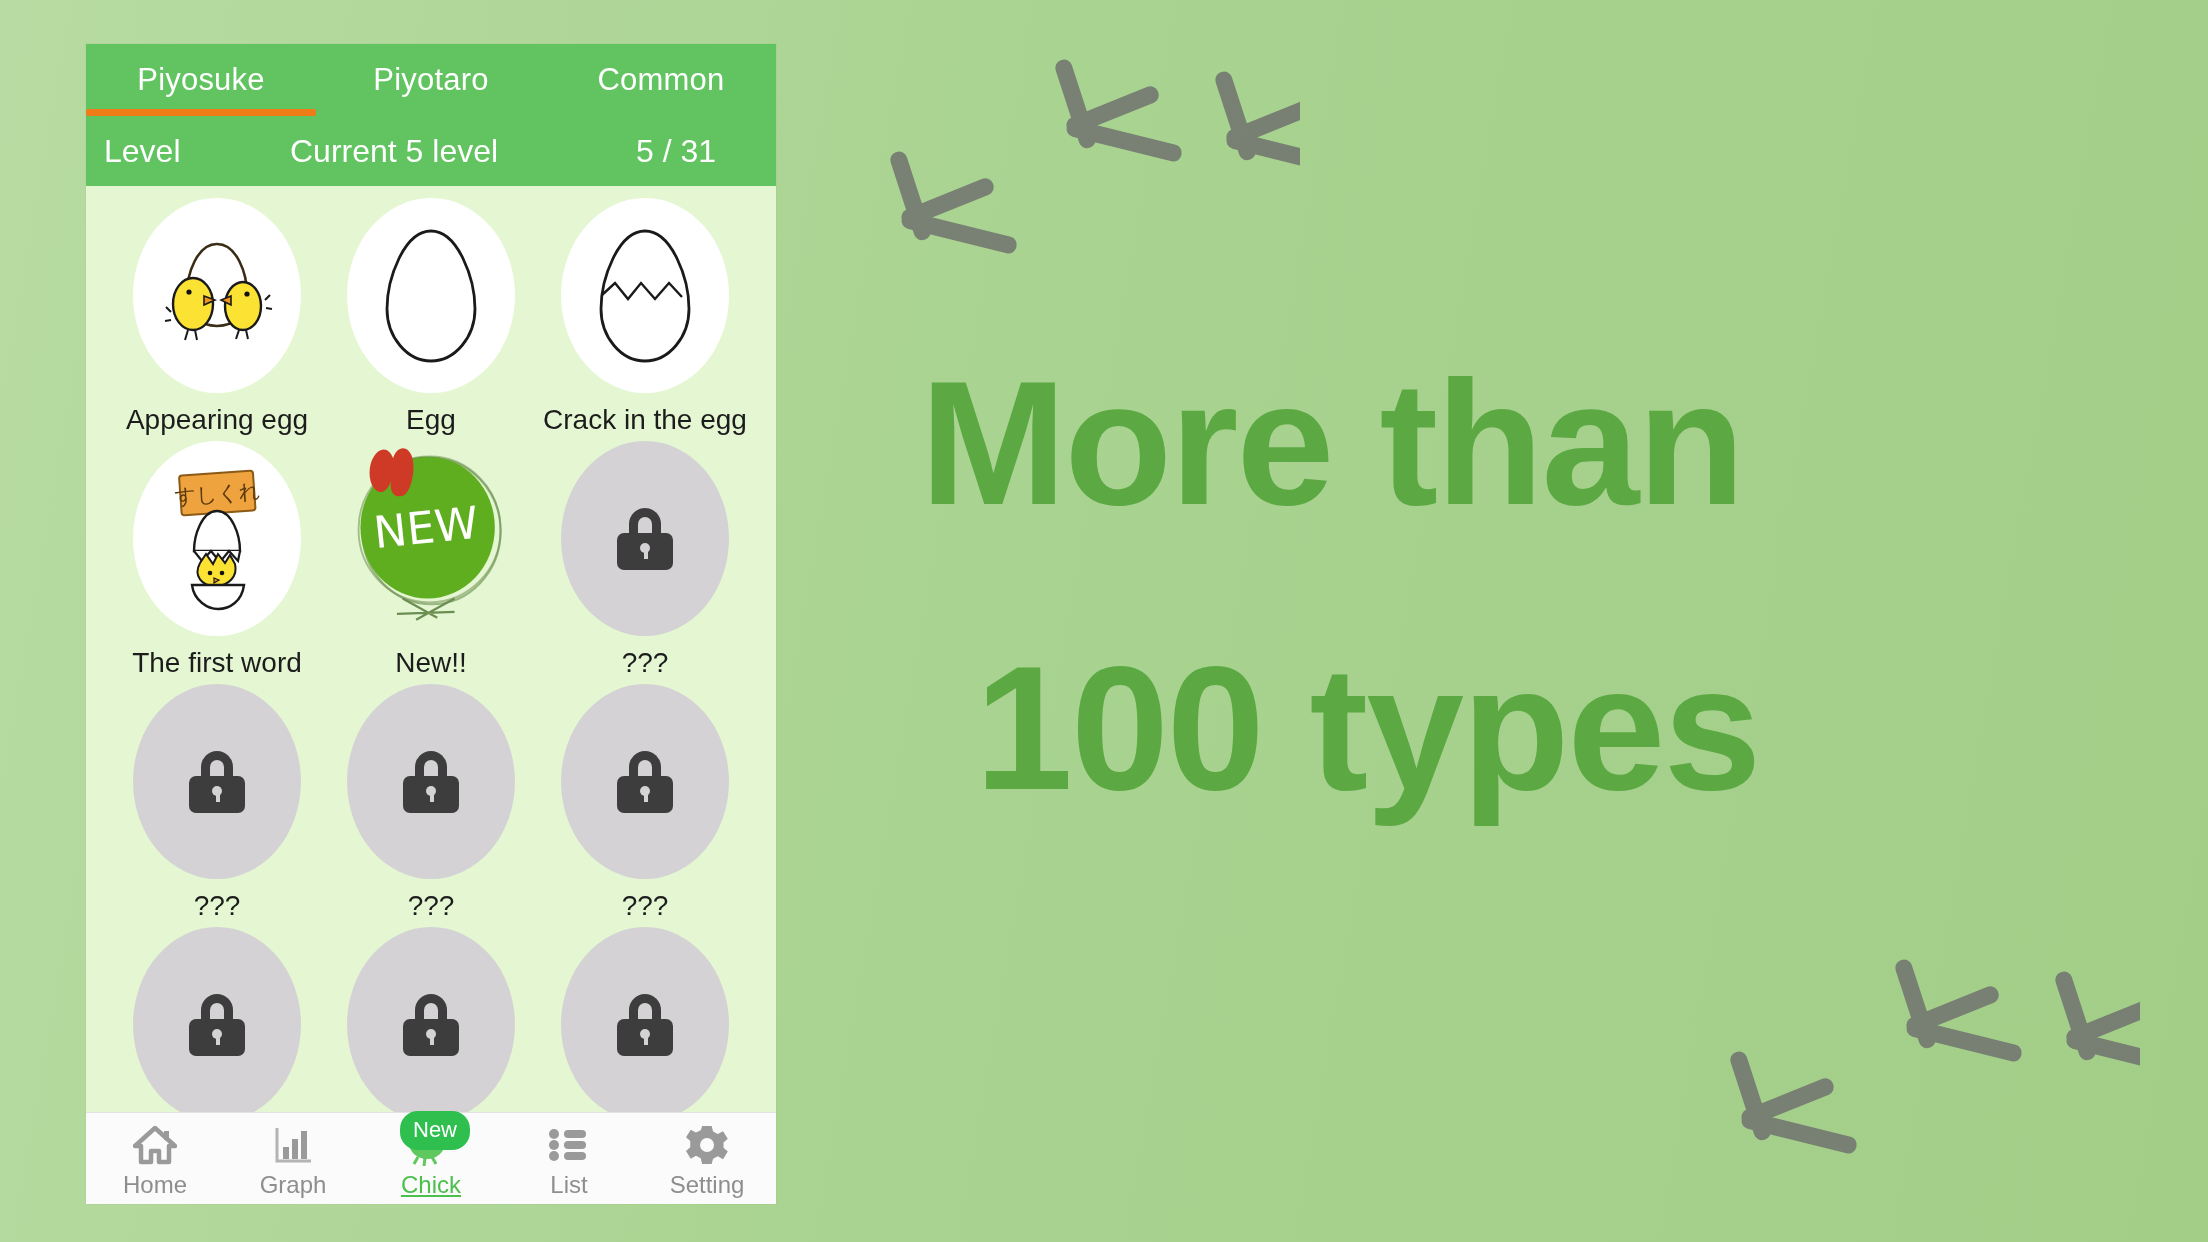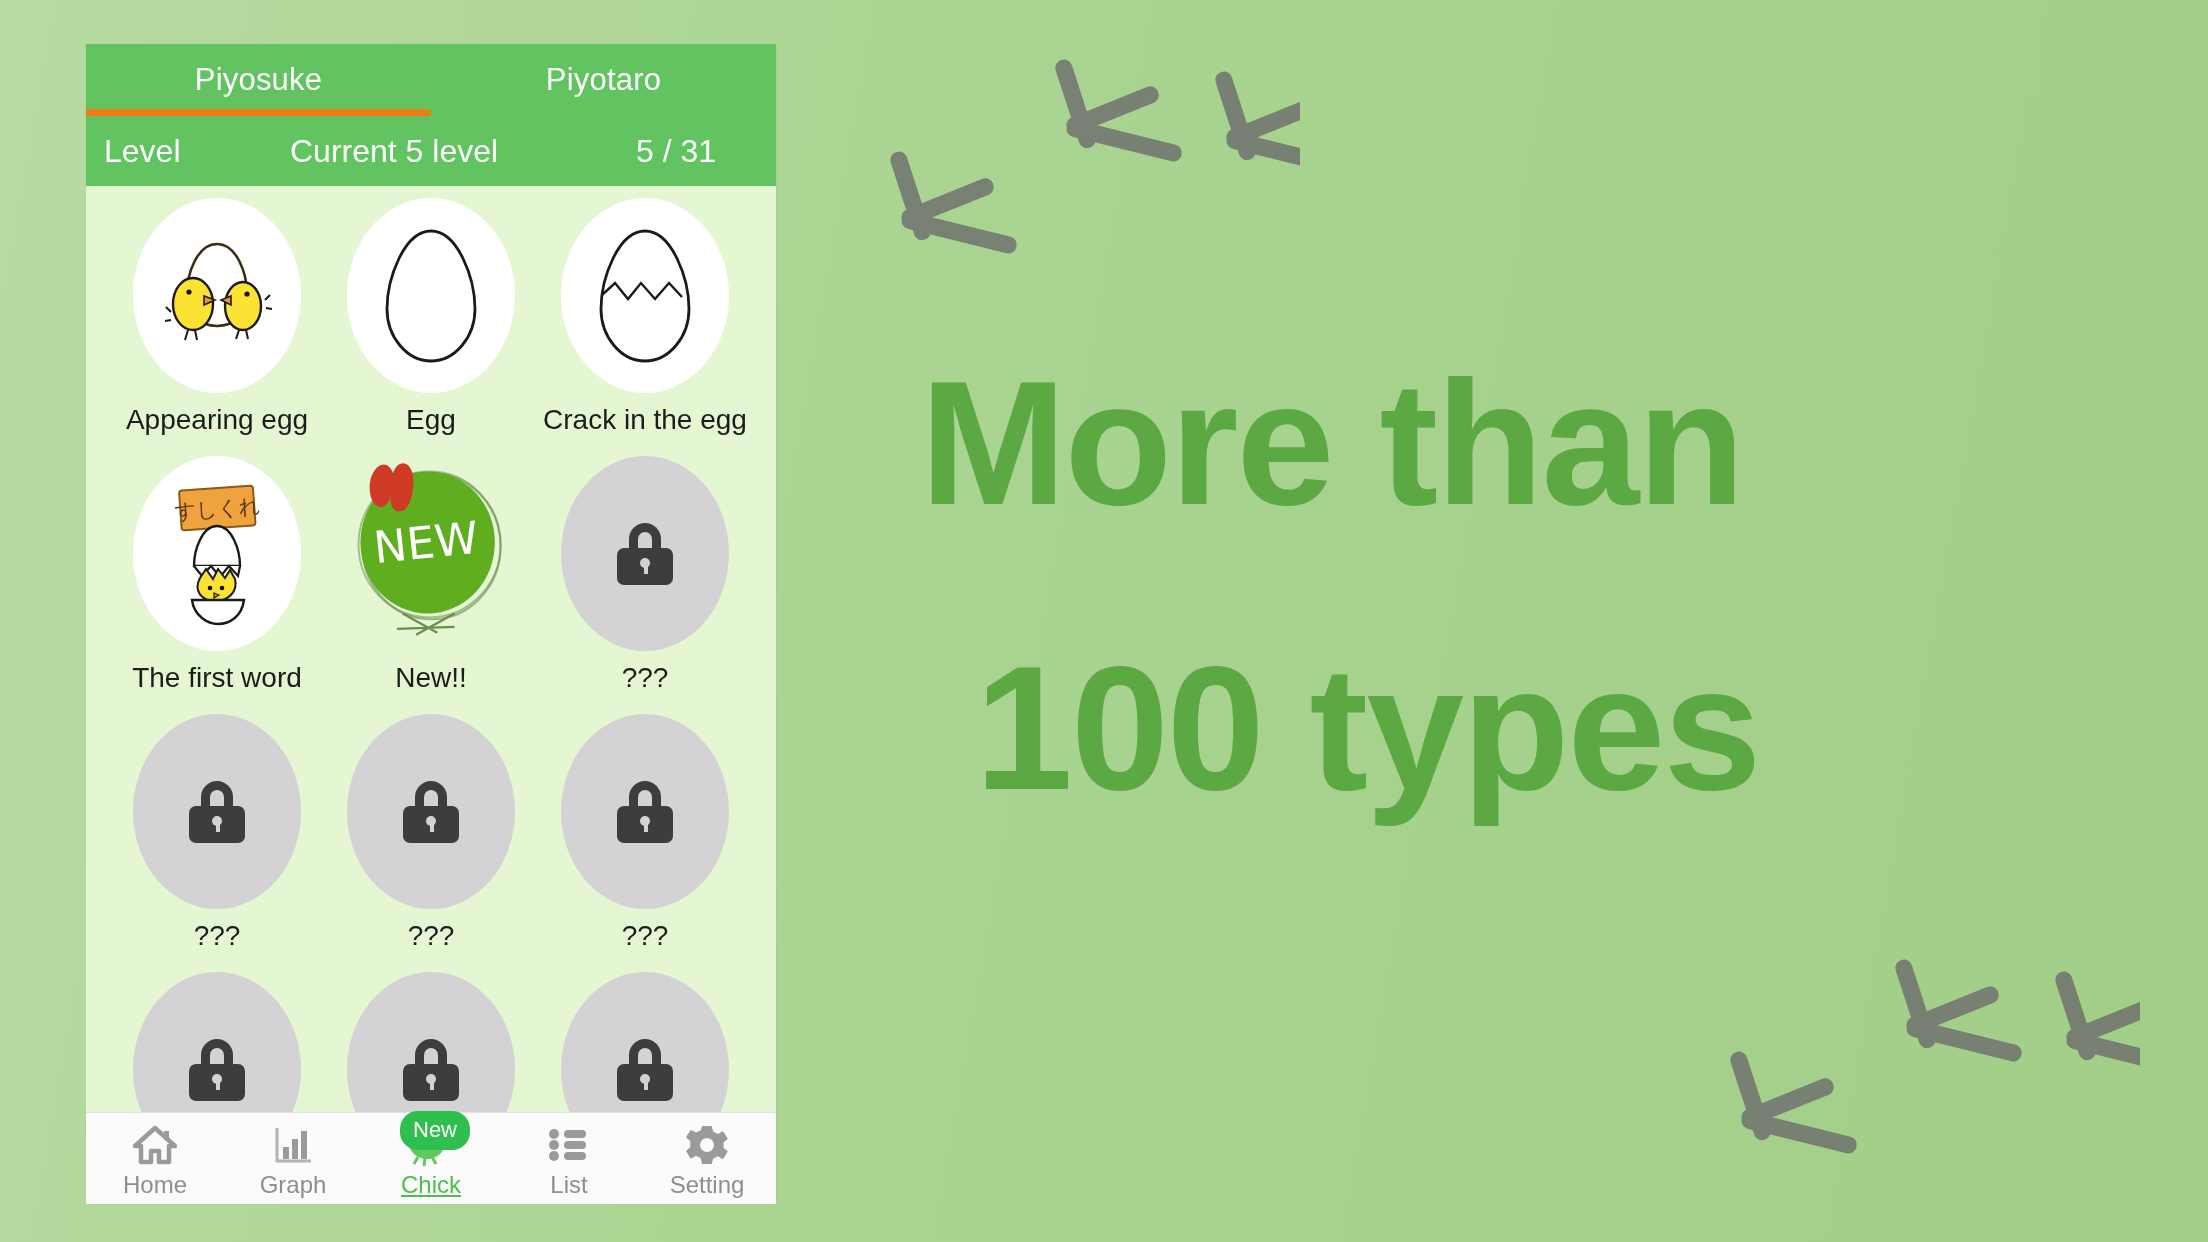--- a/index.html
+++ b/index.html
@@ -49,21 +49,21 @@
     box-sizing:border-box;
   }
   .levelbar .lv-label { width:150px; }
   .levelbar .lv-mid { flex:1; text-align:left; padding-left:36px;}
   .levelbar .lv-count { width:130px; text-align:left; }
 
   
   .grid {
     display:grid;
     grid-template-columns: repeat(3, 1fr);
-    row-gap: 20px;
+    row-gap: 5px;
     padding: 12px 24px 0 24px;
     box-sizing:border-box;
   }
   .cell { display:flex; flex-direction:column; align-items:center; }
   .badge {
     width:168px; height:195px;
     border-radius:50%;
     display:flex; align-items:center; justify-content:center;
     position:relative;
   }
@@ -191,20 +191,24 @@
   <div id="phone">
 
     <div class="hdr">
       <div class="tabs">
         <div class="tab">
           <span>Piyosuke</span>
           <span class="ul"></span>
         </div>
         <div class="tab inactive">
           <span>Piyotaro</span>
+
+        </div>
+        <div class="tab inactive">
+          <span>Common</span>
 
         </div>
       </div>
 
       <div class="levelbar">
         <div class="lv-label">Level</div>
         <div class="lv-mid">Current 5 level</div>
         <div class="lv-count">5 / 31</div>
       </div>
     </div>

